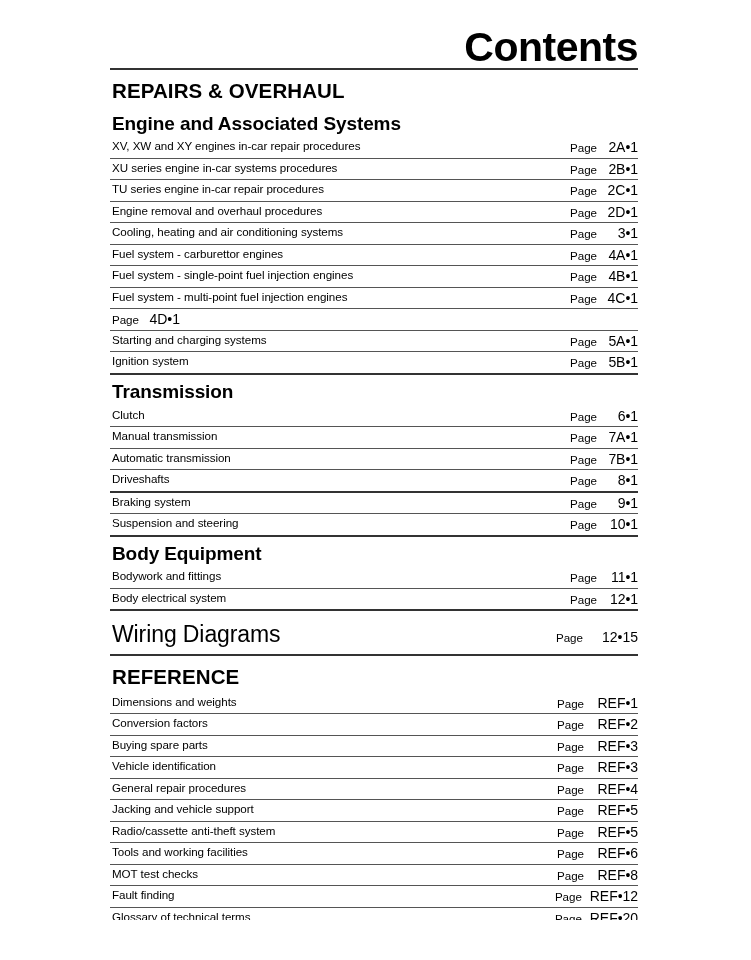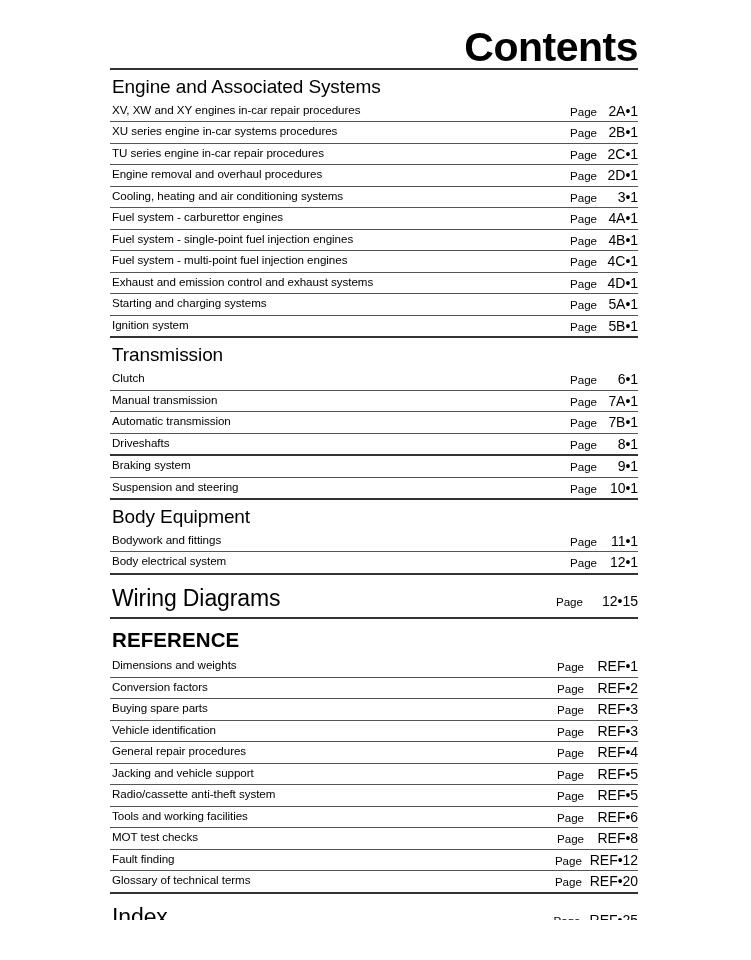--- a/index.html
+++ b/index.html
@@ -61,21 +61,21 @@
     font-weight: bold;
     letter-spacing: 0.1px;
     margin: 0;
     padding: 9px 0 4px 2px;
     line-height: 1.15;
   }
 
   
   .section-heading {
     font-size: 19px;
-    font-weight: normal;
+    font-weight: bold;
     margin: 0;
     padding: 6px 0 2px 2px;
     line-height: 1.2;
     letter-spacing: -0.1px;
   }
 
   
   .entry {
     display: flex;
     align-items: flex-start;
@@ -136,20 +136,21 @@
 </head>
 <body>
 
 <div class="page">
   <div class="content-wrap">
 
     <h1 class="doc-title">Contents</h1>
 
     <hr class="rule-thick">
 
+    <h2 class="part-heading">REPAIRS &amp; OVERHAUL</h2>
 
     <h3 class="section-heading">Engine and Associated Systems</h3>
 
     <div class="entry">
       <span class="entry-title">XV, XW and XY engines in-car repair procedures</span>
       <span class="entry-page">
         <span class="page-word">Page</span>
         <span class="page-num">2A•1</span>
       </span>
     </div>
@@ -212,21 +213,20 @@
     <div class="entry">
       <span class="entry-title">Fuel system - multi-point fuel injection engines</span>
       <span class="entry-page">
         <span class="page-word">Page</span>
         <span class="page-num">4C•1</span>
       </span>
     </div>
     <hr class="rule-thin">
 
     <div class="entry">
-      <span class="entry-title">Exhaust and emission control and exhaust systems</span>
       <span class="entry-page">
         <span class="page-word">Page</span>
         <span class="page-num">4D•1</span>
       </span>
     </div>
     <hr class="rule-thin">
 
     <div class="entry">
       <span class="entry-title">Starting and charging systems</span>
       <span class="entry-page">

